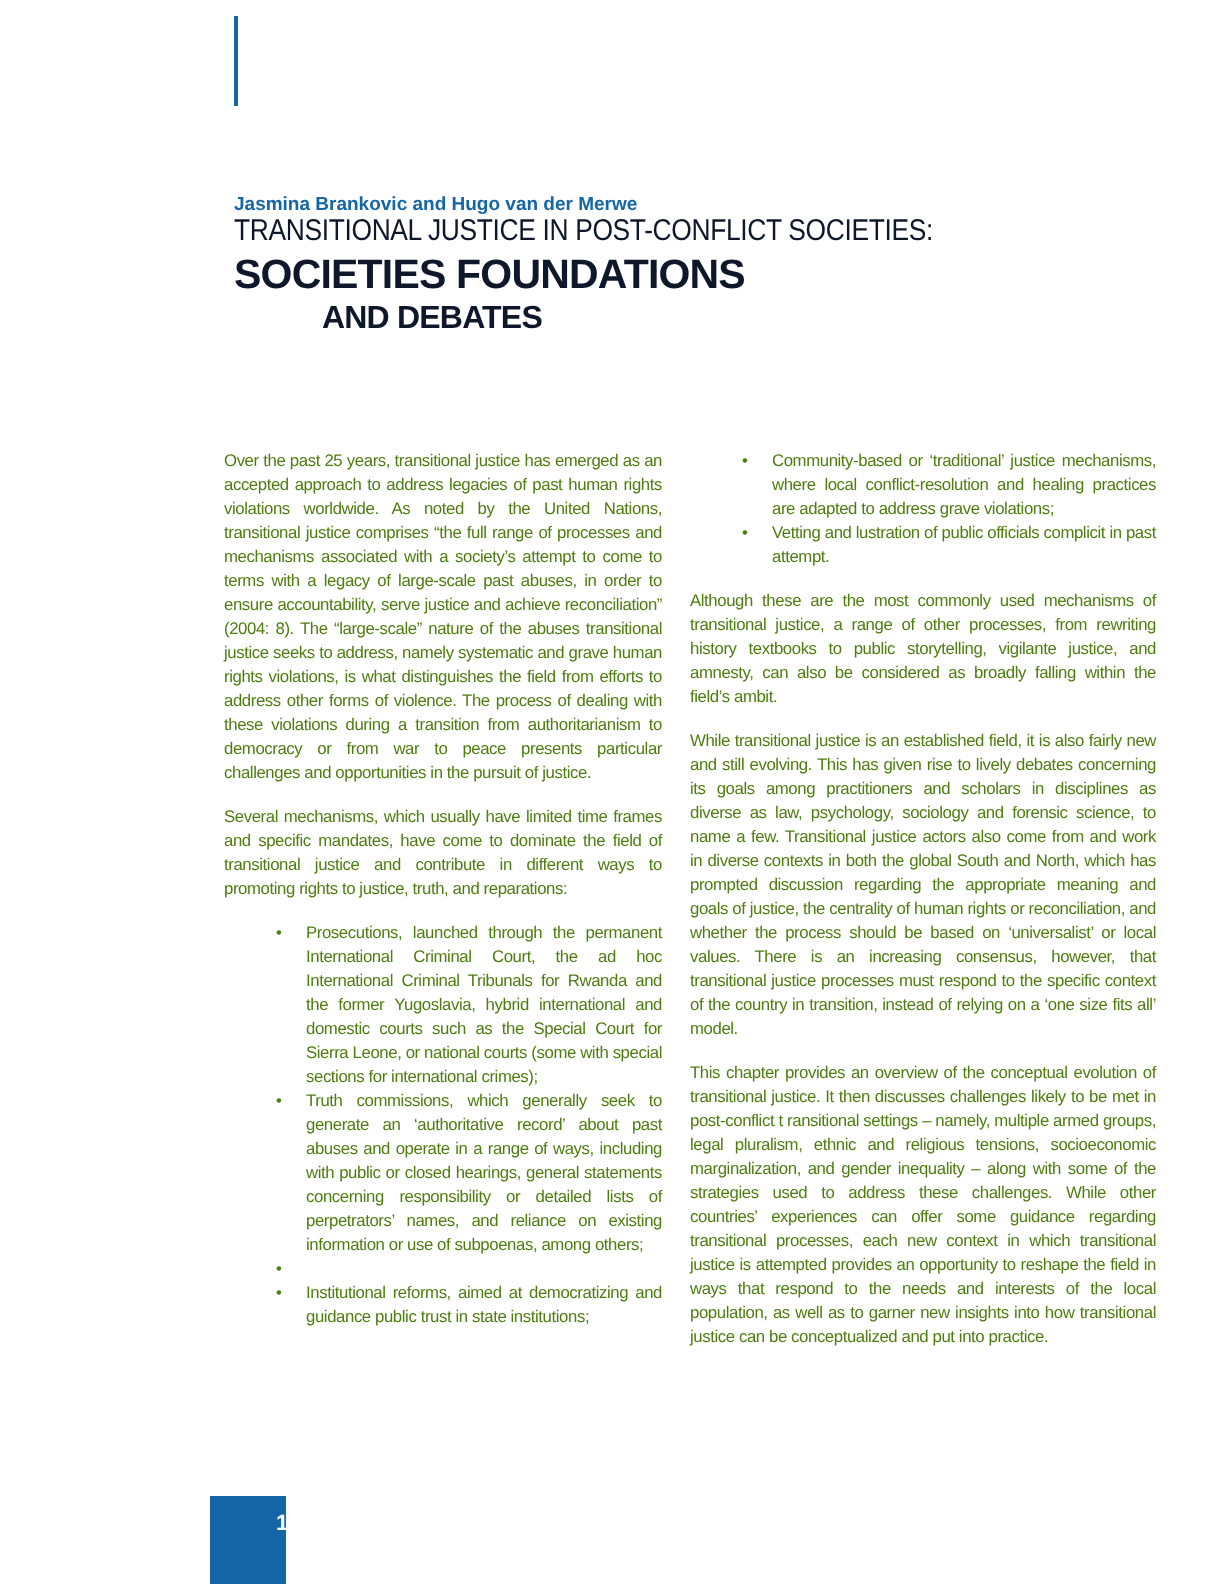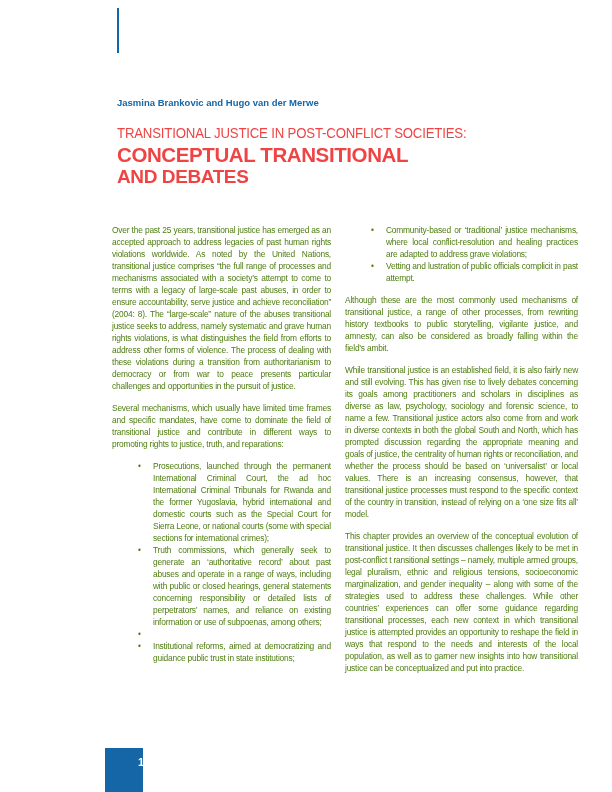--- a/index.html
+++ b/index.html
@@ -25,33 +25,34 @@
   .part-label { font-weight: normal; }
   .part-title { font-weight: bold; margin-left: 4px; }
 
   
   .authors {
     position: absolute; left: 117px; top: 97px;
     font-size: 9.5px; font-weight: bold; color: #1566a7;
   }
 
   
-  .title-block { position: absolute; left: 117px; top: 124px; color: #ef4444; }
+  .title-block { position: absolute; left: 117px; top: 107px; color: #0f172a; }
   .title-kicker {
     font-size: 15px; font-weight: 400; letter-spacing: -0.2px;
     transform: scaleX(0.88); transform-origin: 0 50%;
     white-space: nowrap;
   }
   .title-main {
     font-size: 20.5px; font-weight: bold; letter-spacing: -0.4px;
     line-height: 22px; margin-top: 3px;
   }
   .title-main2 {
-    font-size: 19px; font-weight: bold; letter-spacing: -0.4px;
+    font-size: 16px; font-weight: bold; letter-spacing: -0.4px;
     line-height: 22px;
+    margin-left: 44px;
   }
 
   
   .columns {
     position: absolute; left: 112px; top: 224px;
     display: flex; gap: 14px;
     color: #4d7c0f;
   }
   .col-left  { width: 219px; }
   .col-right { width: 233px; }
@@ -85,21 +86,21 @@
 
 <div class="page">
 
   <div class="part-rule"></div>
 
 
   <div class="authors">Jasmina Brankovic and Hugo van der Merwe</div>
 
   <div class="title-block">
     <div class="title-kicker">TRANSITIONAL JUSTICE IN POST-CONFLICT SOCIETIES:</div>
-    <div class="title-main">CONCEPTUAL TRANSITIONAL</div>
+    <div class="title-main">SOCIETIES FOUNDATIONS</div>
     <div class="title-main2">AND DEBATES</div>
   </div>
 
   <div class="columns">
 
     <section class="col col-left">
       <p>Over the past 25 years, transitional justice has emerged as an accepted approach to address legacies of past human rights violations worldwide. As noted by the United Nations, transitional justice comprises “the full range of processes and mechanisms associated with a society’s attempt to come to terms with a legacy of large-scale past abuses, in order to ensure accountability, serve justice and achieve reconciliation” (2004: 8). The “large-scale” nature of the abuses transitional justice seeks to address, namely systematic and grave human rights violations, is what distinguishes the field from efforts to address other forms of violence. The process of dealing with these violations during a transition from authoritarianism to democracy or from war to peace presents particular challenges and opportunities in the pursuit of justice.</p>
       <p>Several mechanisms, which usually have limited time frames and specific mandates, have come to dominate the field of transitional justice and contribute in different ways to promoting rights to justice, truth, and reparations:</p>
 
       <div class="bullet-group">

